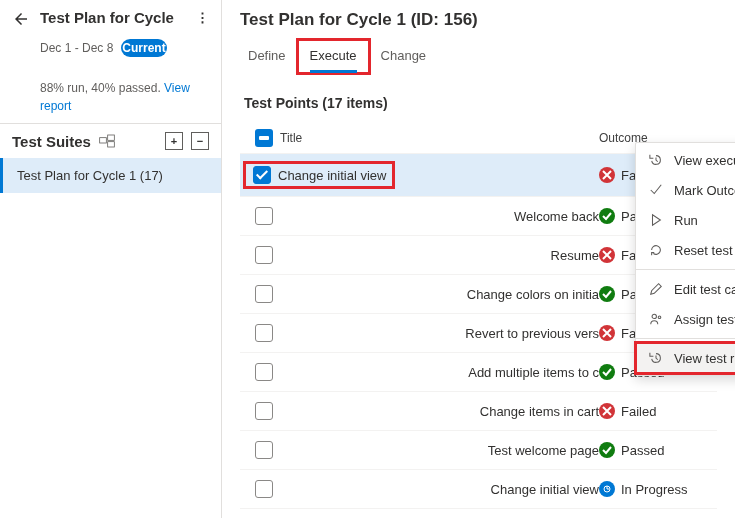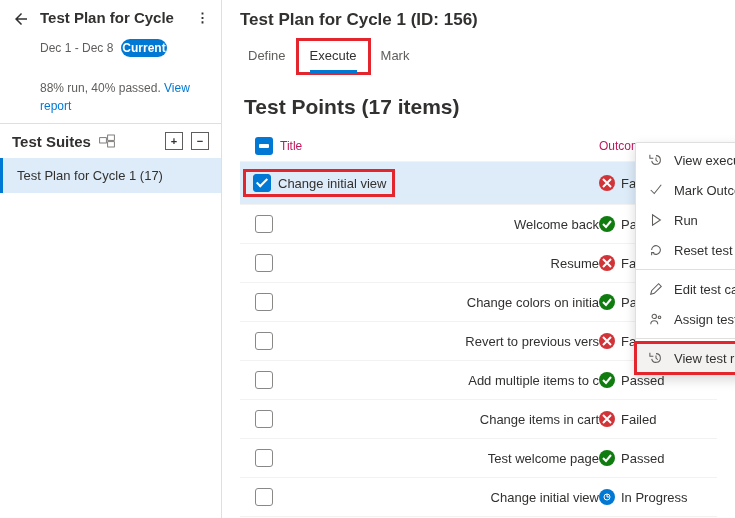--- a/index.html
+++ b/index.html
@@ -24,22 +24,22 @@
 .main { flex: 1; display: flex; flex-direction: column; overflow: hidden; }
 .main-header { padding: 10px 18px 6px 18px; }
 .main-title { font-size: 17px; font-weight: 600; }
 .tabs { display: flex; gap: 0; padding: 4px 14px 0 14px; }
 .tab { padding: 8px 12px 10px 12px; cursor: pointer; font-size: 13px; color: #605e5c; position: relative; }
 .tab.active { color: #323130; }
 .tab.active::after { content: ""; position: absolute; left: 12px; right: 12px; bottom: 0; height: 3px; background: #0078d4; }
 .tab.hl { outline: 3px solid #e3262d; outline-offset: -1px; }
 .content-area { padding: 12px 0 0 0; flex: 1; position: relative; overflow: hidden; }
 .tp-card { margin: 0 18px; }
-.tp-title { font-size: 21px; font-weight: 600; padding: 10px 4px 12px 4px; }
-.tp-header-row { display: flex; align-items: center; padding: 6px 8px; font-size: 12px; color: #be185d; border-bottom: 1px solid #f3f2f1; }
+.tp-title { font-size: 14px; font-weight: 600; padding: 10px 4px 12px 4px; }
+.tp-header-row { display: flex; align-items: center; padding: 6px 8px; font-size: 12px; color: #404040; border-bottom: 1px solid #f3f2f1; }
 .col-check { width: 32px; display: flex; justify-content: center; }
 .col-title { flex: 1; }
 .col-outcome { width: 110px; }
 .header-check { width: 18px; height: 18px; border-radius: 3px; background: #0078d4; position: relative; }
 .header-check::after { content: ""; position: absolute; left: 4px; right: 4px; top: 7px; height: 4px; background: #fff; border-radius: 1px; }
 .tp-row { display: flex; align-items: center; padding: 10px 8px; border-bottom: 1px solid #f3f2f1; font-size: 13px; text-align: right; }
 .tp-row.selected { background: #deecf9; }
 .hl-wrap { display: flex; align-items: center; outline: 3px solid #e3262d; padding: 2px 6px 2px 0; margin-left: -2px; }
 .chk { width: 18px; height: 18px; border: 1px solid #8a8886; border-radius: 3px; cursor: pointer; position: relative; }
 .chk.checked { background: #0078d4; border-color: #0078d4; }
@@ -100,21 +100,21 @@
   <div class="suite-item">Test Plan for Cycle 1 (17)</div>
 </div>
 
 <div class="main">
   <div class="main-header">
     <div class="main-title">Test Plan for Cycle 1 (ID: 156)</div>
   </div>
   <div class="tabs">
     <div class="tab">Define</div>
     <div class="tab active hl">Execute</div>
-    <div class="tab">Mark</div>
+    <div class="tab">Change</div>
   </div>
   <div class="content-area">
     <div class="tp-card">
       <div class="tp-title">Test Points (17 items)</div>
       <div class="tp-header-row">
         <div class="col-check">
             <div class="header-check"></div>
           </div>
         <div class="col-title">Title</div>
         <div class="col-outcome">Outcome</div>

